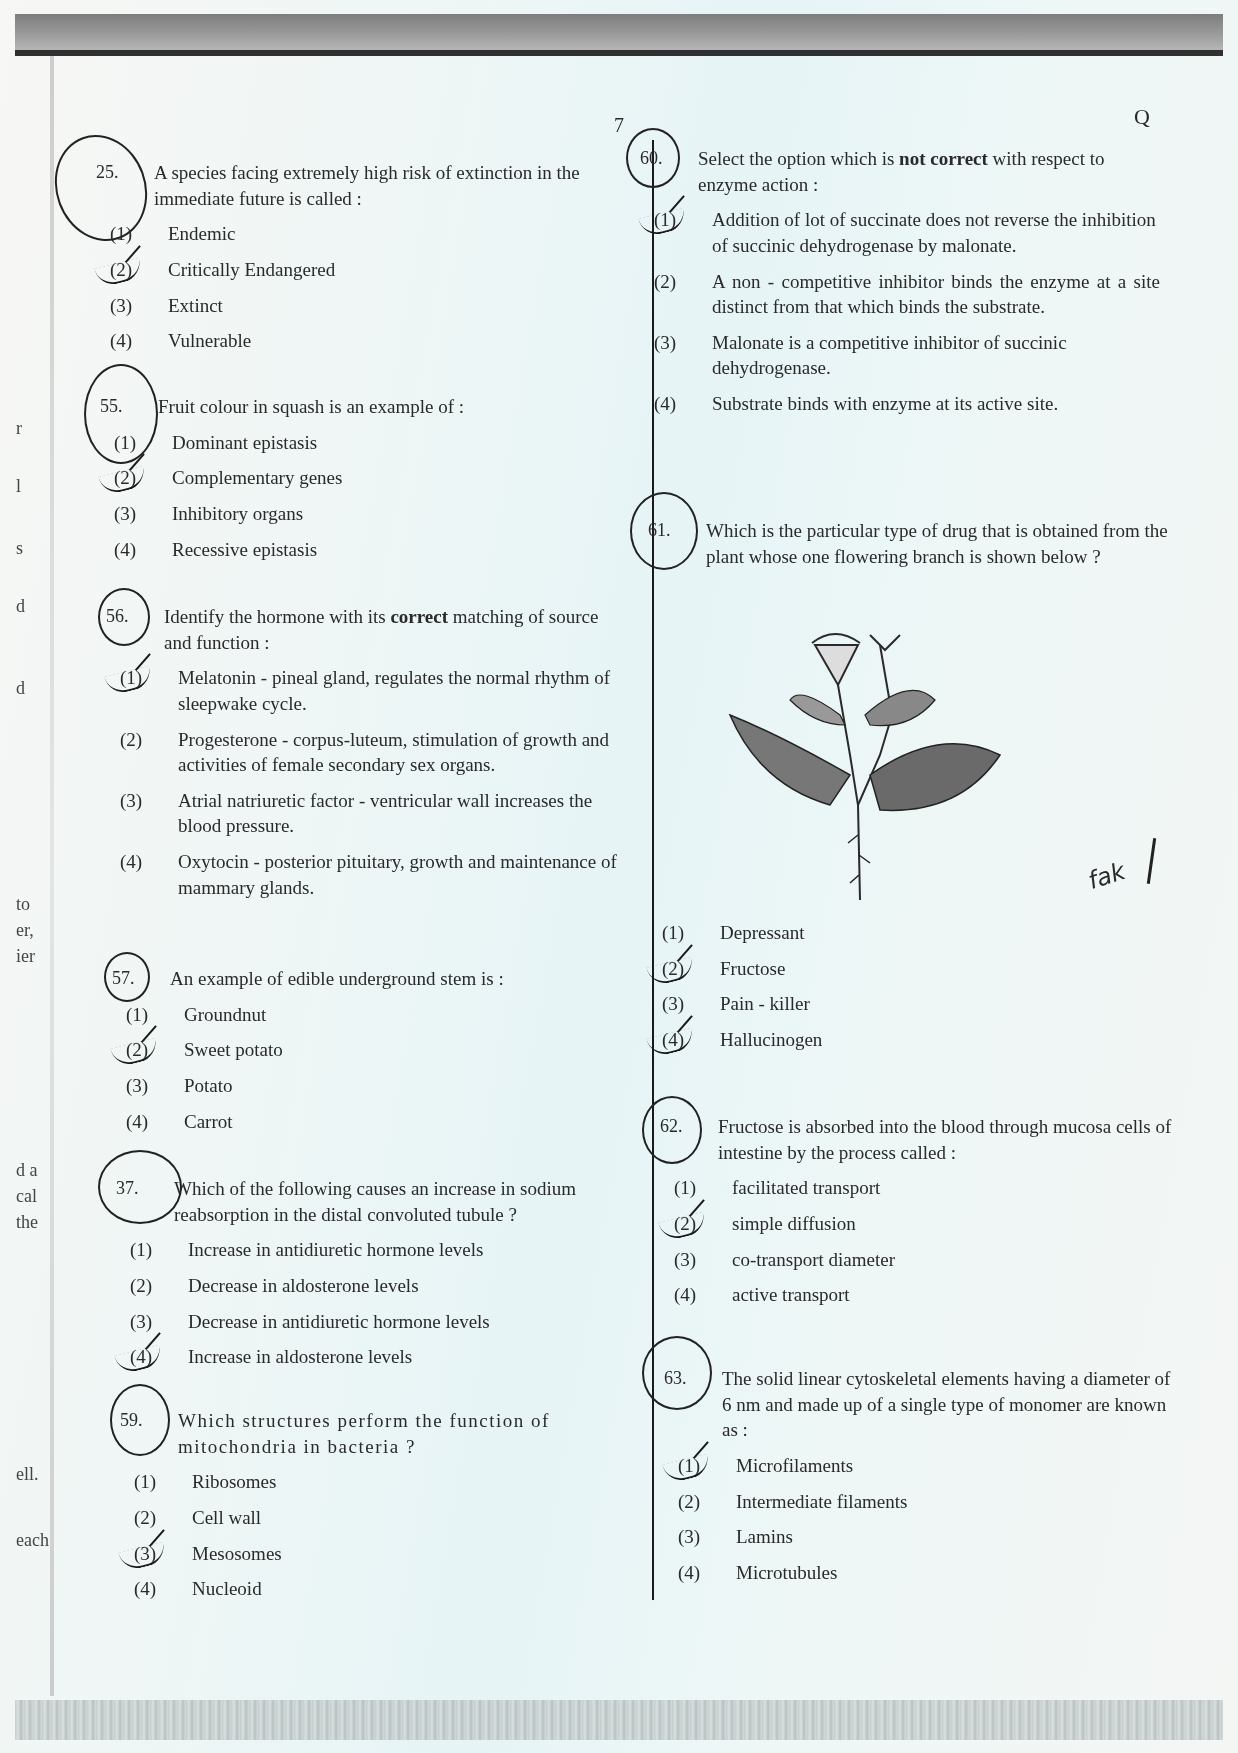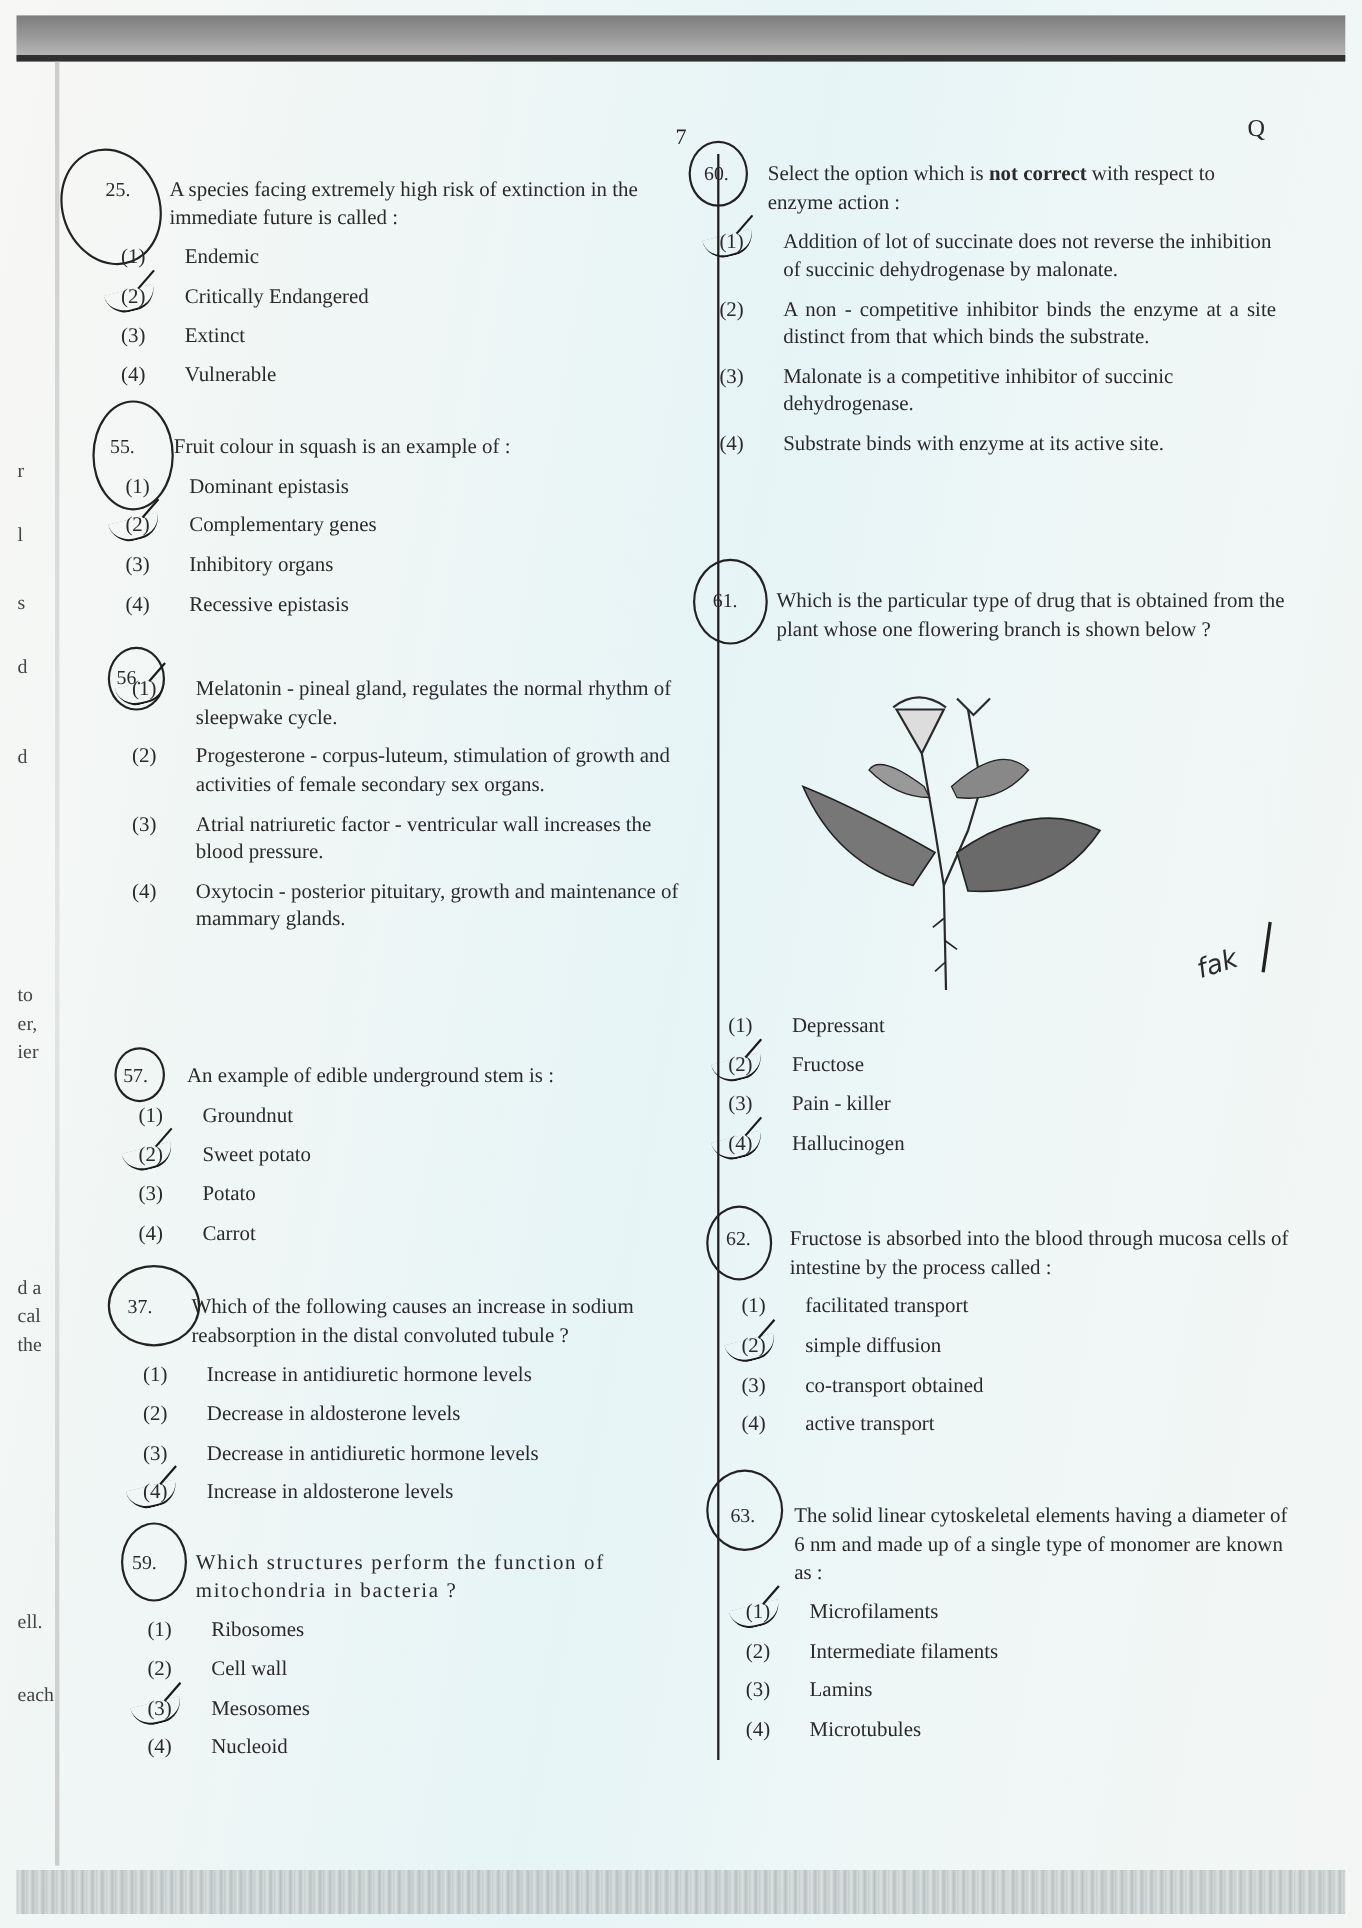--- a/index.html
+++ b/index.html
@@ -120,20 +120,21 @@
     </div>
   <div class="opt">
       <span class="n">(4)</span>
       <span class="t">Recessive epistasis</span>
     </div>
 </div>
 
 <div class="q" style="left:106px; top:604px; width:520px;">
   <div class="circle" style="left:-8px; top:-16px; width:48px; height:54px;"></div>
   <span class="qnum">56.</span>
+  <div class="stem"><span>Identify the hormone with its </span><b>correct</b><span> matching of source and function :</span></div>
   <div class="opt">
       <span class="n"><span>(1)</span><i class="tick"></i></span>
       <span class="t">Melatonin - pineal gland, regulates the normal rhythm of sleepwake cycle.</span>
     </div>
   <div class="opt">
       <span class="n">(2)</span>
       <span class="t">Progesterone - corpus-luteum, stimulation of growth and activities of female secondary sex organs.</span>
     </div>
   <div class="opt">
       <span class="n">(3)</span>
@@ -226,21 +227,21 @@
   <div class="opt">
       <span class="n">(3)</span>
       <span class="t">Malonate is a competitive inhibitor of succinic dehydrogenase.</span>
     </div>
   <div class="opt">
       <span class="n">(4)</span>
       <span class="t">Substrate binds with enzyme at its active site.</span>
     </div>
 </div>
 
-<div class="q" style="left:648px; top:534px; width:520px;">
+<div class="q" style="left:648px; top:518px; width:520px;">
   <div class="circle" style="left:-18px; top:-26px; width:64px; height:74px;"></div>
   <span class="qnum">61.</span>
   <div class="stem">Which is the particular type of drug that is obtained from the plant whose one flowering branch is shown below ?</div>
 </div>
 
 <svg class="plant" viewBox="0 0 290 300">
   <g fill="none" stroke="#2a2a2a" stroke-width="2">
     <path d="M140 295 L138 200 L130 150 L118 80"></path>
     <path d="M138 200 L160 150 L172 110"></path>
     <path d="M95 40 L118 80 L138 40 Z" fill="#ddd"></path>
@@ -287,21 +288,21 @@
   <div class="opt">
       <span class="n">(1)</span>
       <span class="t">facilitated transport</span>
     </div>
   <div class="opt">
       <span class="n"><span>(2)</span><i class="tick"></i></span>
       <span class="t">simple diffusion</span>
     </div>
   <div class="opt">
       <span class="n">(3)</span>
-      <span class="t">co-transport obtained</span>
+      <span class="t">co-transport diameter</span>
     </div>
   <div class="opt">
       <span class="n">(4)</span>
       <span class="t">active transport</span>
     </div>
 </div>
 
 <div class="q" style="left:664px; top:1366px; width:520px;">
   <div class="circle" style="left:-22px; top:-30px; width:66px; height:70px;"></div>
   <span class="qnum">63.</span>

